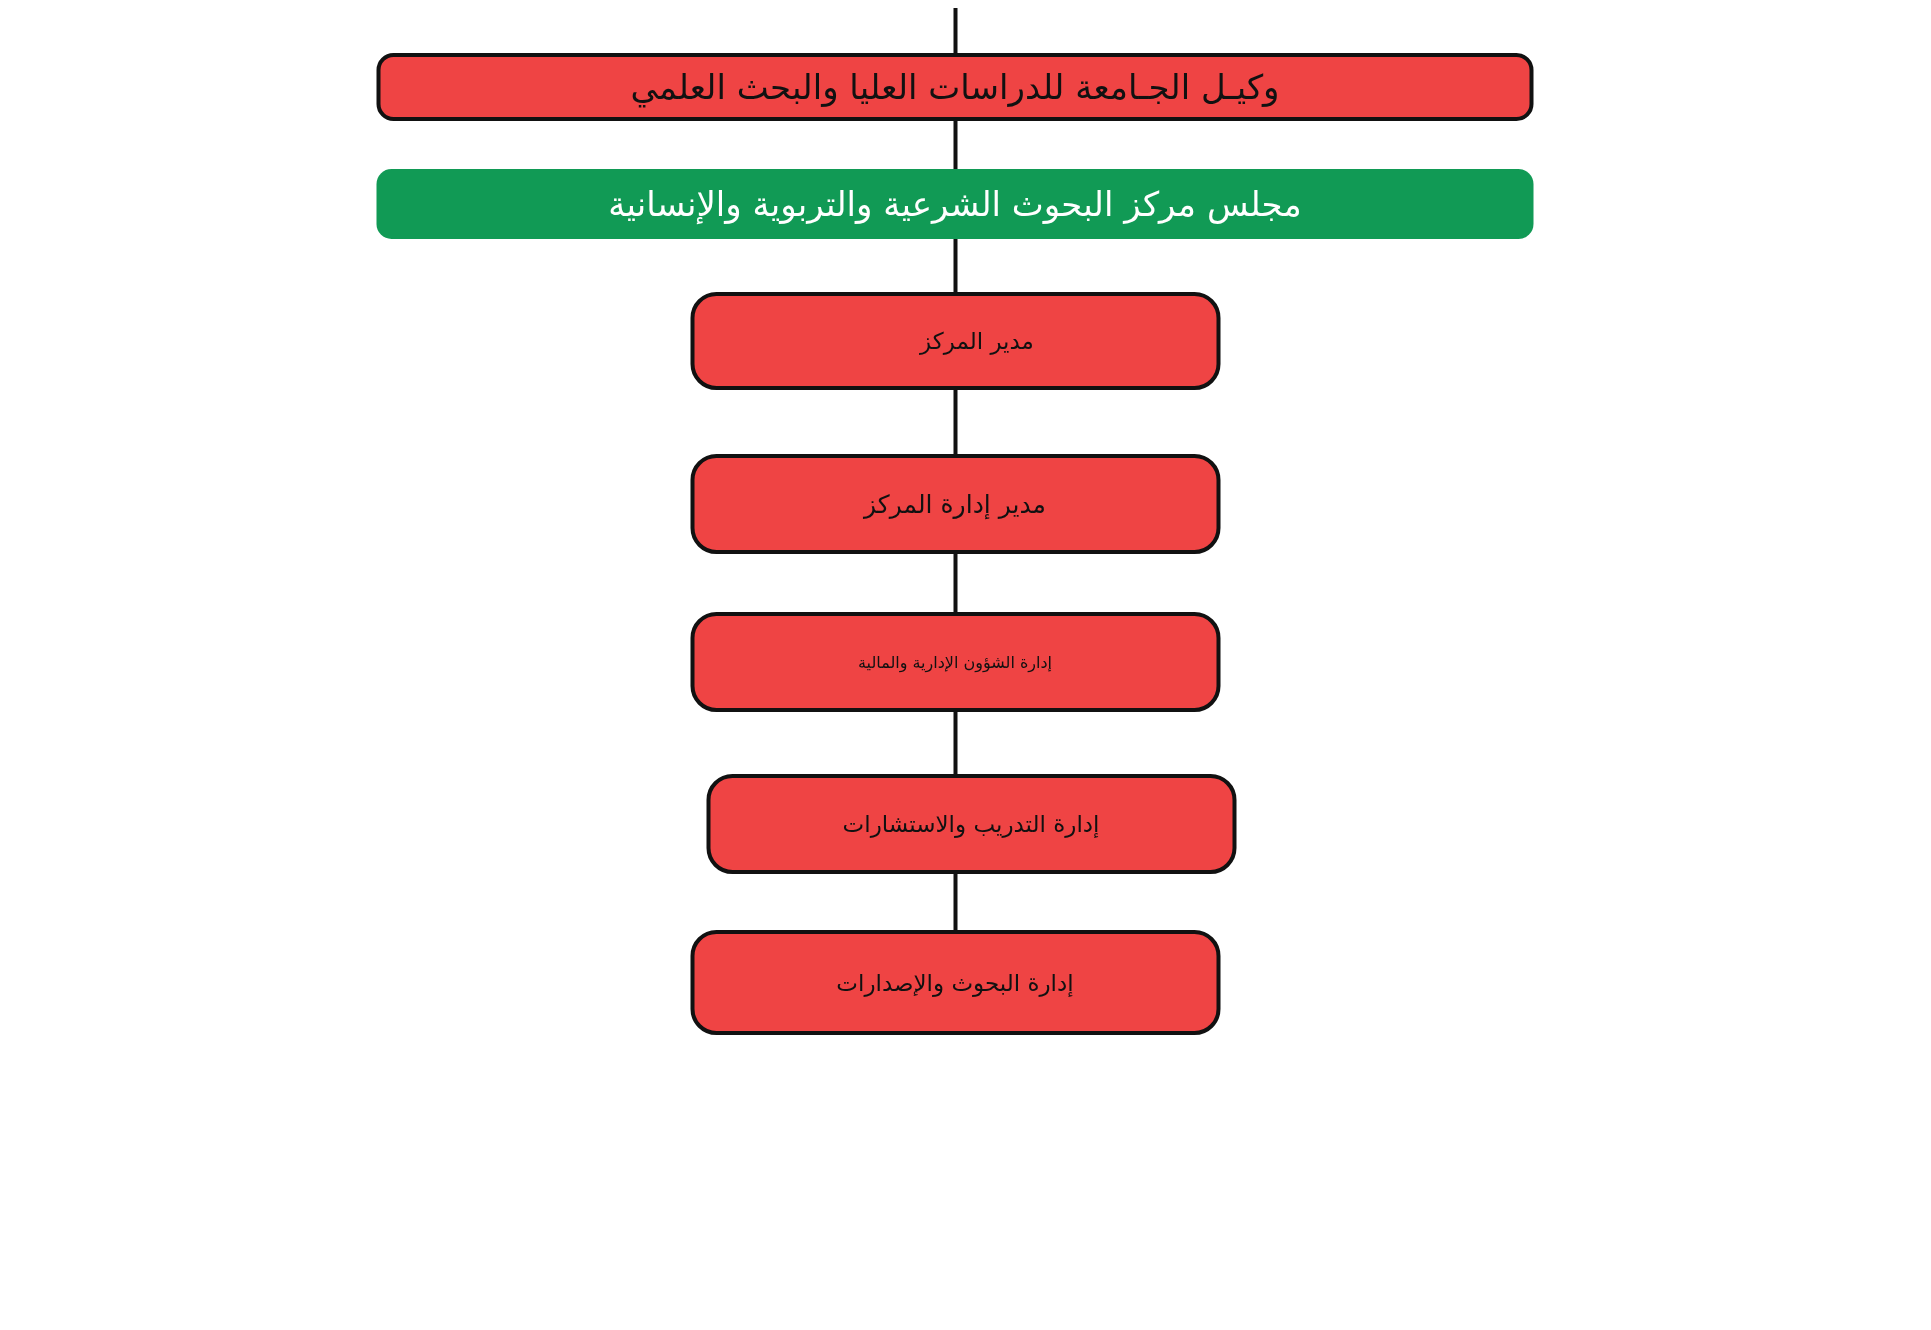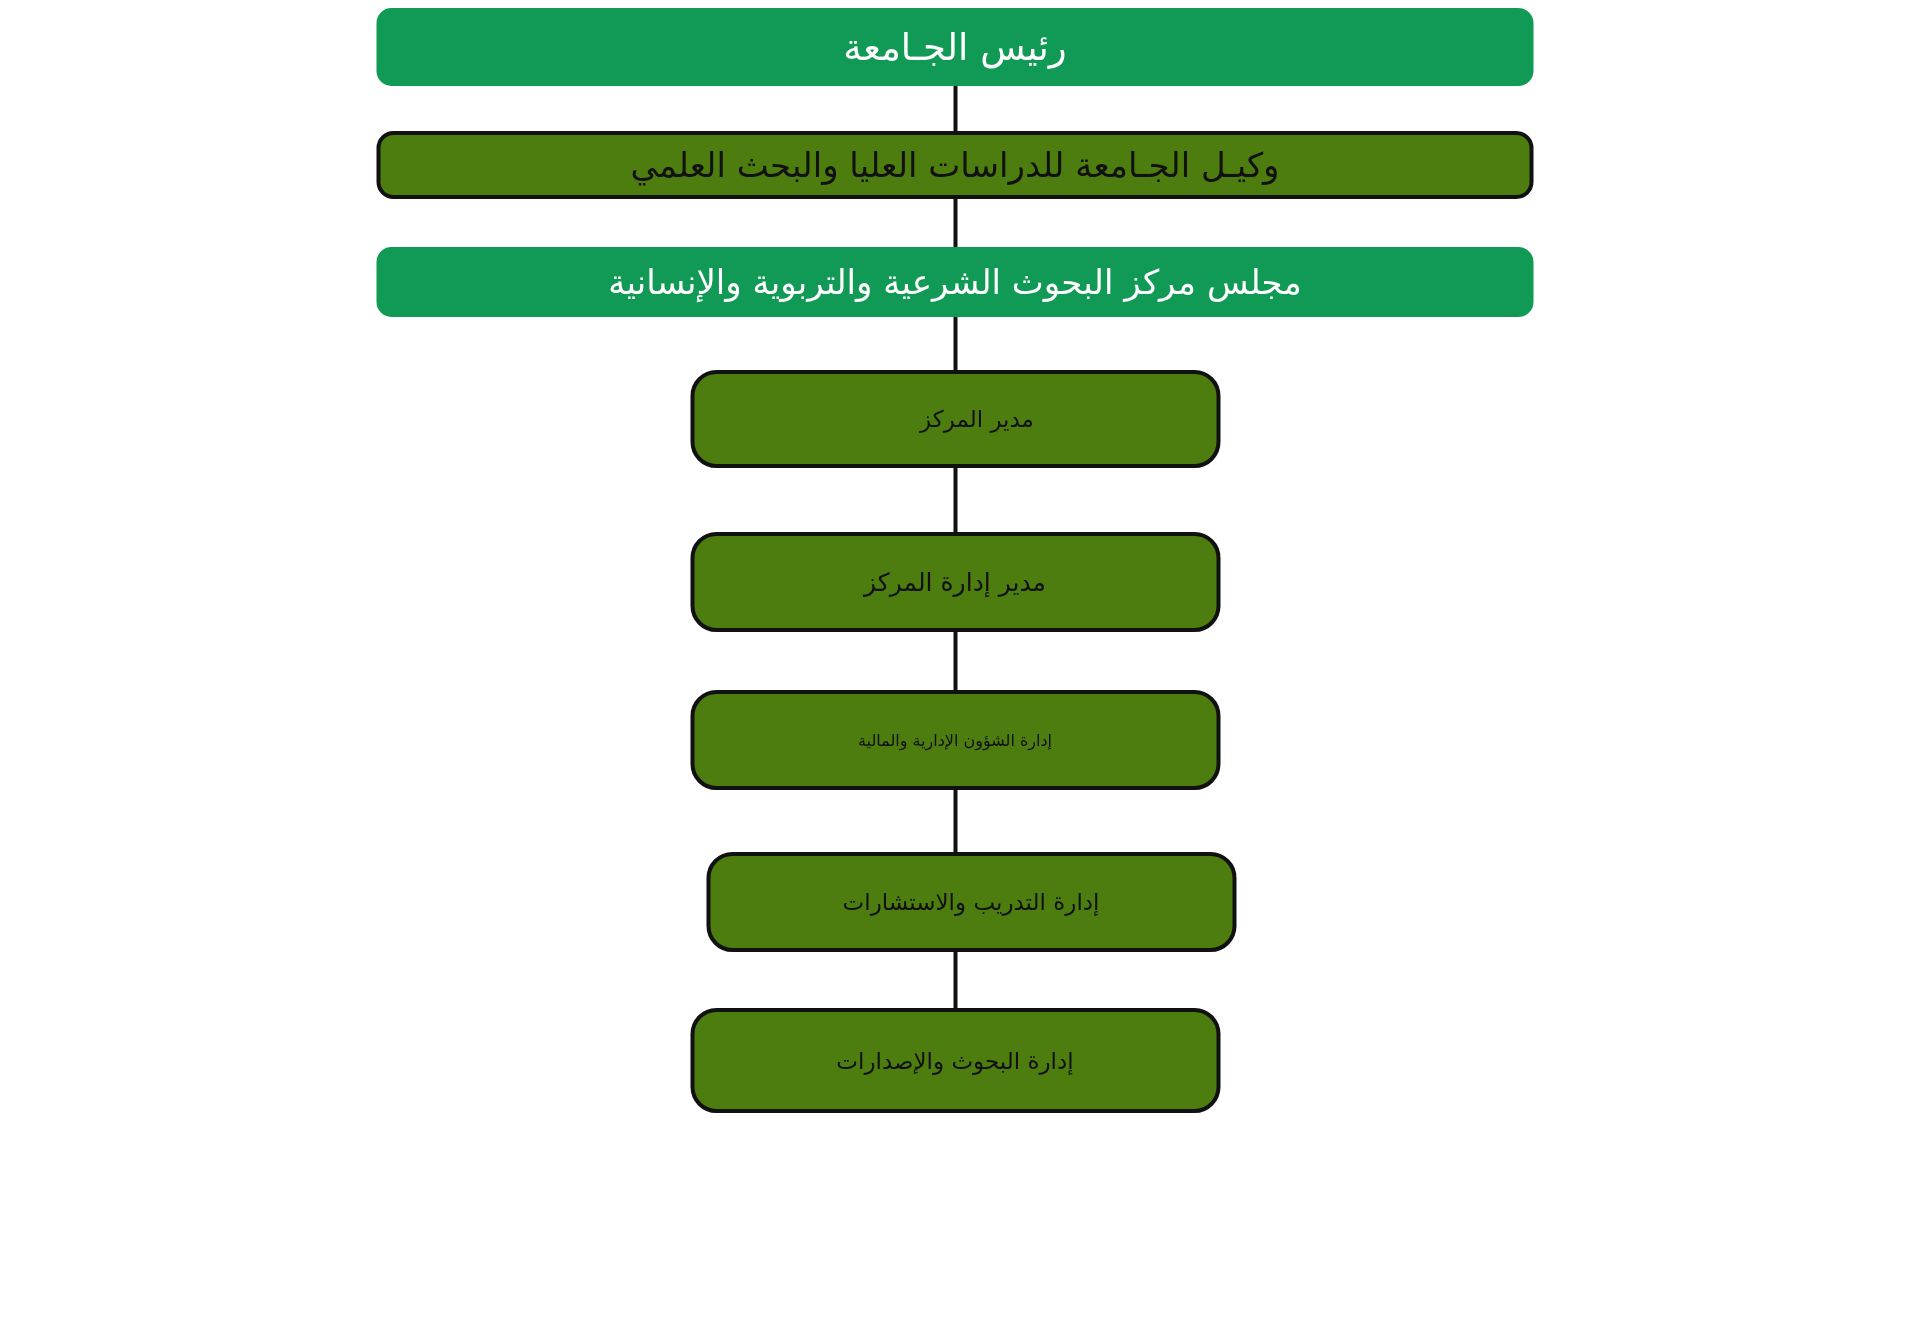--- a/index.html
+++ b/index.html
@@ -29,21 +29,21 @@
   }
 
   .node {
     box-sizing: border-box;
     display: flex;
     align-items: center;
     justify-content: center;
     text-align: center;
     direction: rtl;
     color: #111111;
-    background: #4d7c0f;
+    background: #ef4444;
   }
 
   .node .lbl { white-space: nowrap; }
 
   .node.wide  { width: 1157px; }
   .node.narrow{ width: 530px;  }
 
   .node.green {
     background: #119a55;
     color: #ffffff;
@@ -78,23 +78,20 @@
   .c5 { height: 58px; }
   .c6 { height: 62px; }
   .c7 { height: 56px; }
 </style>
 </head>
 <body>
 
 <div class="chart-canvas">
   <div class="chart-column">
 
-    <div class="node wide green n1">
-      <span class="lbl">رئيس الجـامعة</span>
-    </div>
 
     <div class="conn c1"></div>
 
     <div class="node wide outline n2">
       <span class="lbl">وكيـل الجـامعة للدراسات العليا والبحث العلمي</span>
     </div>
 
     <div class="conn c2"></div>
 
     <div class="node wide green n3">

